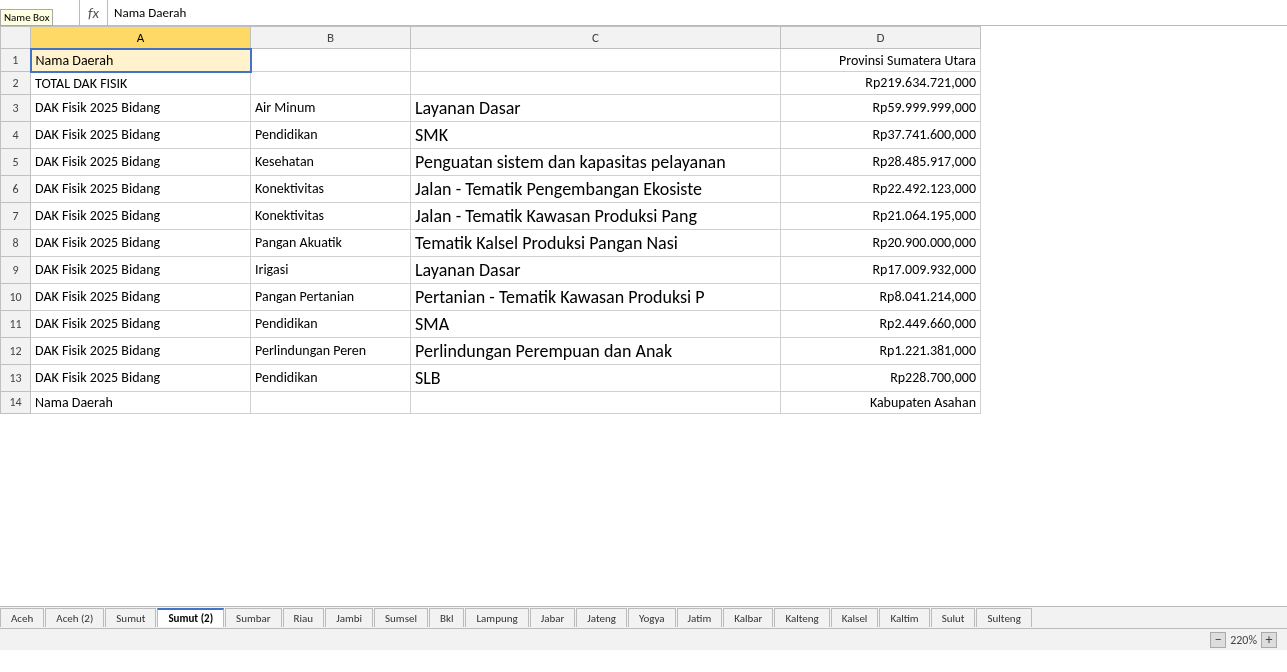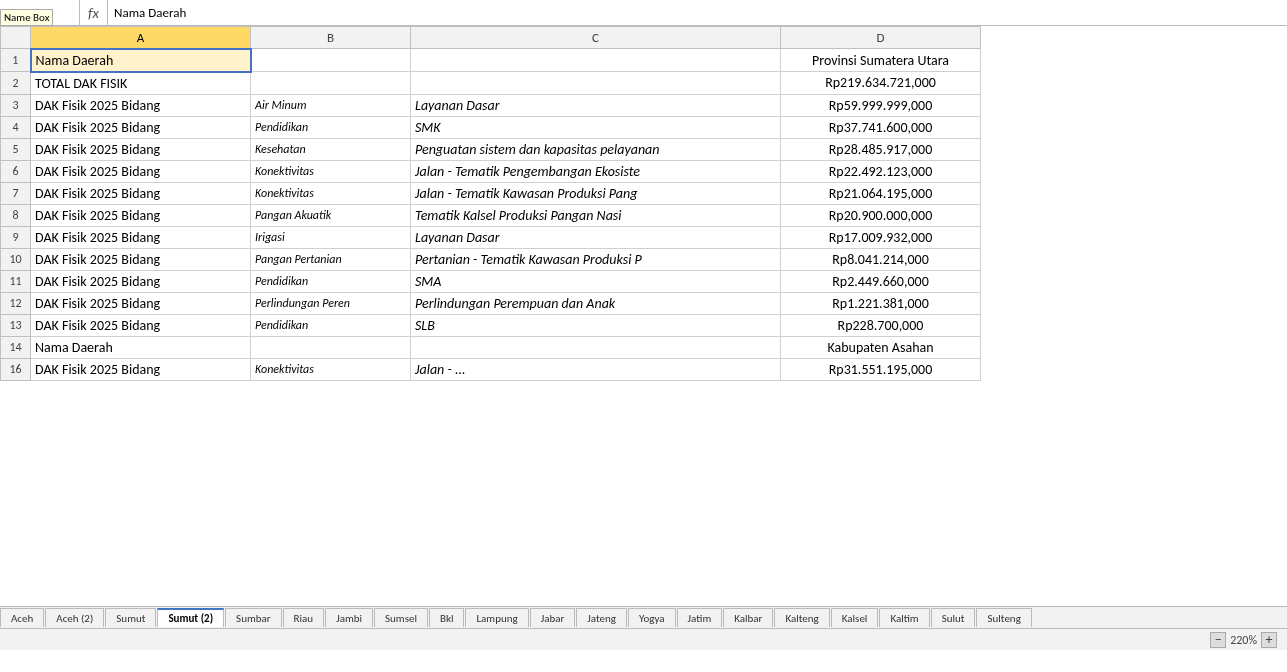--- a/index.html
+++ b/index.html
@@ -103,23 +103,23 @@
     table.sheet thead tr th.col-A {
       background: #ffd966; 
       color: #000;
     }
     
     .cell-selected {
       background: #fff2cc;
       border: 2px solid #4472c4 !important;
     }
     td.col-a { width: 220px; min-width: 220px; font-size: 14px; }
-    td.col-b { width: 160px; min-width: 160px; font-size: 12px; font-style: italic; }
-    td.col-c { width: 370px; min-width: 370px; font-size: 14px; font-style: italic; }
-    td.col-d { width: 200px; min-width: 200px; font-size: 14px; text-align: center; }
+    td.col-b { width: 160px; min-width: 160px; font-size: 14px; }
+    td.col-c { width: 370px; min-width: 370px; font-size: 18px; }
+    td.col-d { width: 200px; min-width: 200px; font-size: 14px; text-align: right; }
     th.col-A { width: 220px; }
     th.col-B { width: 160px; }
     th.col-C { width: 370px; }
     th.col-D { width: 200px; }
 
     
     .sheet-tabs {
       height: 22px;
       background: #f2f2f2;
       border-top: 1px solid #bbb;
@@ -293,27 +293,20 @@
             <td class="col-b">Pendidikan</td>
             <td class="col-c">SLB</td>
             <td class="col-d">Rp228.700,000</td>
           </tr>
           <tr>
             <th class="row-num">14</th>
             <td class="col-a">Nama Daerah</td>
             <td class="col-b"></td>
             <td class="col-c"></td>
             <td class="col-d">Kabupaten Asahan</td>
-          </tr>
-          <tr>
-            <th class="row-num">16</th>
-            <td class="col-a">DAK Fisik 2025 Bidang</td>
-            <td class="col-b">Konektivitas</td>
-            <td class="col-c">Jalan - ...</td>
-            <td class="col-d">Rp31.551.195,000</td>
           </tr>
         </tbody>
     </table>
   </div>
 
   <div class="sheet-tabs" id="sheet-tabs-container">
       <div class="sheet-tab">Aceh</div>
       <div class="sheet-tab">Aceh (2)</div>
       <div class="sheet-tab">Sumut</div>
       <div class="sheet-tab active">Sumut (2)</div>

